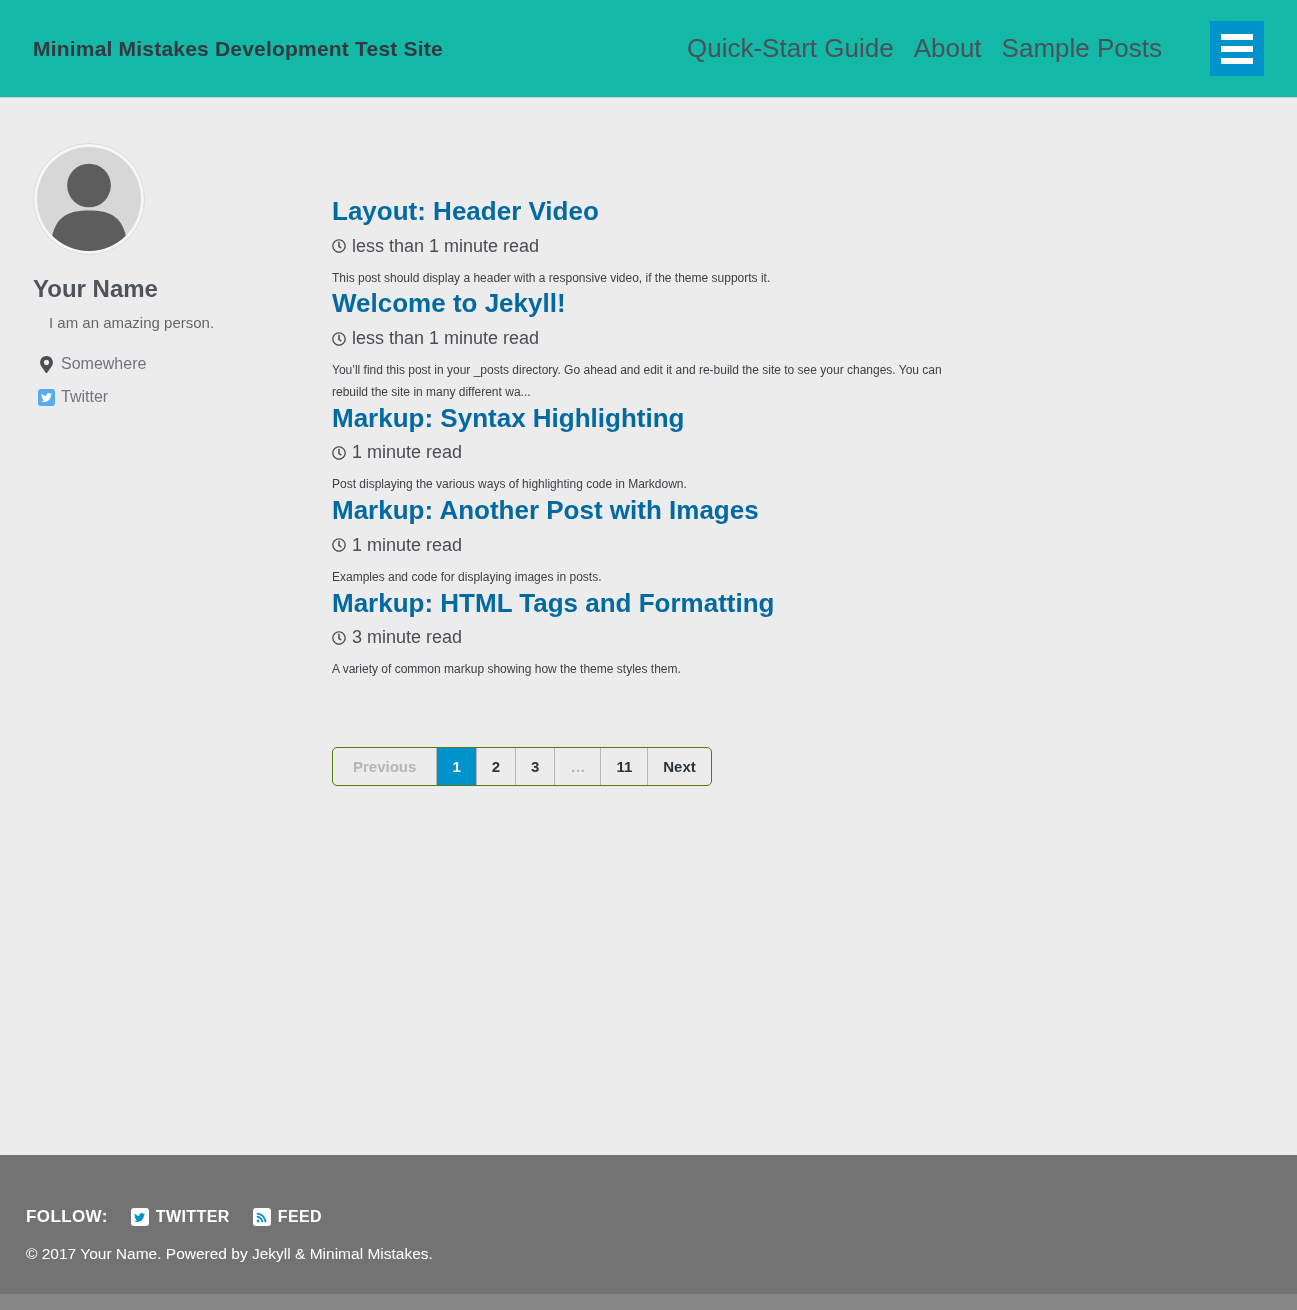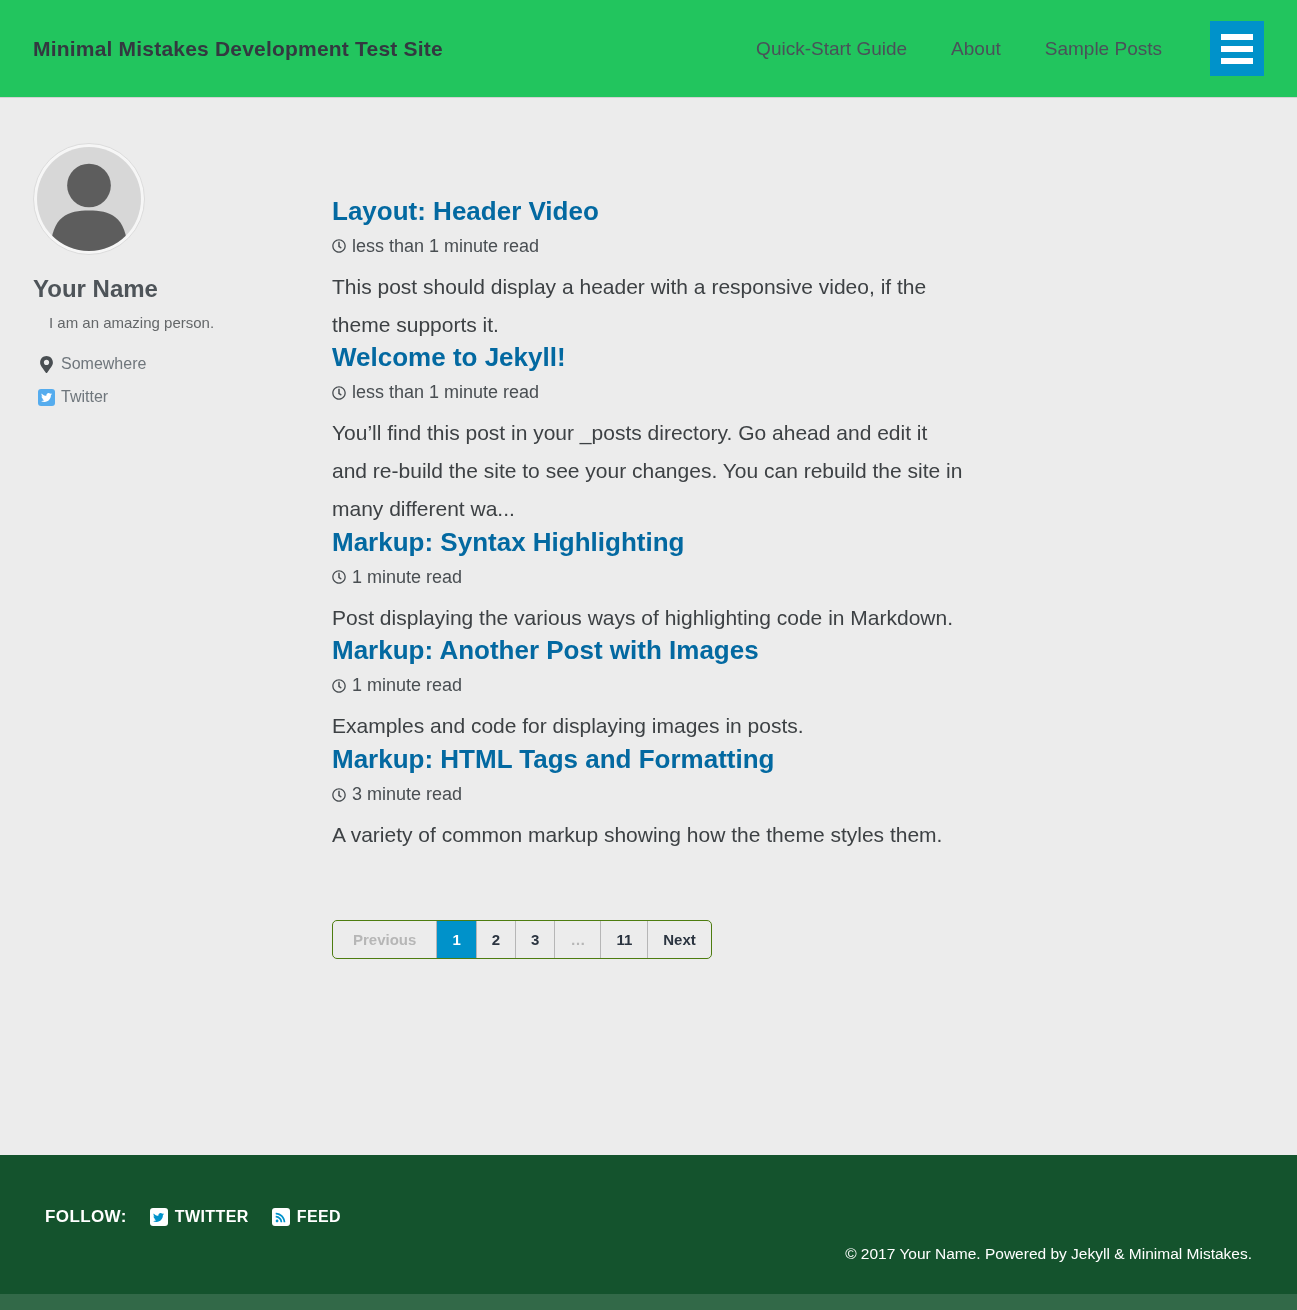--- a/index.html
+++ b/index.html
@@ -8,36 +8,36 @@
     width: 1297px; height: 1310px; overflow: hidden;
     background: #ececec;
     font-family: "Liberation Sans", "DejaVu Sans", sans-serif;
     color: #494e52;
   }
 
   
   .masthead {
     height: 98px;
     border-bottom: 1px solid #d2d2d2;
-    background: #22c55e;
+    background: #14b8a6;
   }
   .masthead-inner {
     display: flex; align-items: center;
     height: 100%; padding: 0 33px;
   }
   .site-title {
     font-size: 21px; font-weight: bold; color: #333940;
     letter-spacing: 0.2px; cursor: pointer;
   }
   .masthead-nav {
     margin-left: auto; display: flex; align-items: center;
     margin-right: 48px;
   }
   .masthead-nav .nav-link {
-    font-size: 19px; color: #4a5159; margin-left: 44px; cursor: pointer;
+    font-size: 26px; color: #4a5159; margin-left: 20px; cursor: pointer;
   }
   .menu-btn {
     width: 54px; height: 55px; background: #0092ca; border: none;
     display: flex; flex-direction: column; justify-content: center; align-items: center;
     gap: 6px; cursor: pointer; padding: 0;
   }
   .menu-btn .bar { width: 32px; height: 6px; background: #ffffff; }
 
   
   .page {
@@ -83,21 +83,21 @@
   .post-title {
     margin: 0; font-size: 26px; font-weight: bold; color: #0369a1;
     line-height: 1.15; cursor: pointer;
   }
   .post-meta {
     margin-top: 9px; font-size: 18px; color: #494e52;
     display: flex; align-items: center;
   }
   .clock-icon svg { width: 14px; height: 14px; fill: #494e52; display: block; margin-right: 6px; }
   .post-excerpt {
-    margin: 11px 0 0 0; font-size: 21px; color: #3d4144; line-height: 1.8;
+    margin: 11px 0 0 0; font-size: 12px; color: #3d4144; line-height: 1.8;
   }
 
   
   .pagination-wrap { margin-top: 66px; }
   .pagination {
     display: inline-flex; border: 1px solid #4d7c0f; border-radius: 5px;
     overflow: hidden; background: #ececec;
   }
   .page-item {
     display: flex; align-items: center; justify-content: center;
@@ -105,36 +105,36 @@
     border-right: 1px solid #b6b6b6; cursor: pointer; padding: 0 15px;
     min-width: 37px;
   }
   .page-item:last-child { border-right: none; }
   .page-item.disabled { color: #b6b6b6; cursor: default; }
   .page-item.active { background: #0092ca; color: #ffffff; cursor: default; }
   .page-item.wide { padding: 0 20px; }
 
   
   .footer {
-    height: 155px; background: #14532d; color: #ffffff;
-    padding: 52px 45px 0; position: relative;
+    height: 155px; background: #737373; color: #ffffff;
+    padding: 52px 26px 0; position: relative;
   }
   .follow-row { display: flex; align-items: center; }
   .follow-label { font-size: 17px; font-weight: bold; letter-spacing: 0.4px; }
   .footer-link {
     display: flex; align-items: center; margin-left: 23px;
     font-size: 16px; font-weight: bold; letter-spacing: 0.4px;
     color: #ffffff; cursor: pointer;
   }
   .footer-badge {
     width: 18px; height: 18px; border-radius: 3px; background: #ffffff;
     display: flex; align-items: center; justify-content: center; margin-right: 7px;
   }
   .footer-badge svg { width: 11px; height: 11px; fill: #0092ca; display: block; }
-  .copyright { margin-top: 18px; font-size: 15.5px; font-weight: normal; text-align: right; }
+  .copyright { margin-top: 18px; font-size: 15.5px; font-weight: normal; }
   .footer-strip {
     position: absolute; left: 0; bottom: 0; width: 100%; height: 16px;
     background: rgba(255,255,255,0.13);
   }
 </style>
 </head>
 <body>
 
 <header class="masthead">
   <div class="masthead-inner">

